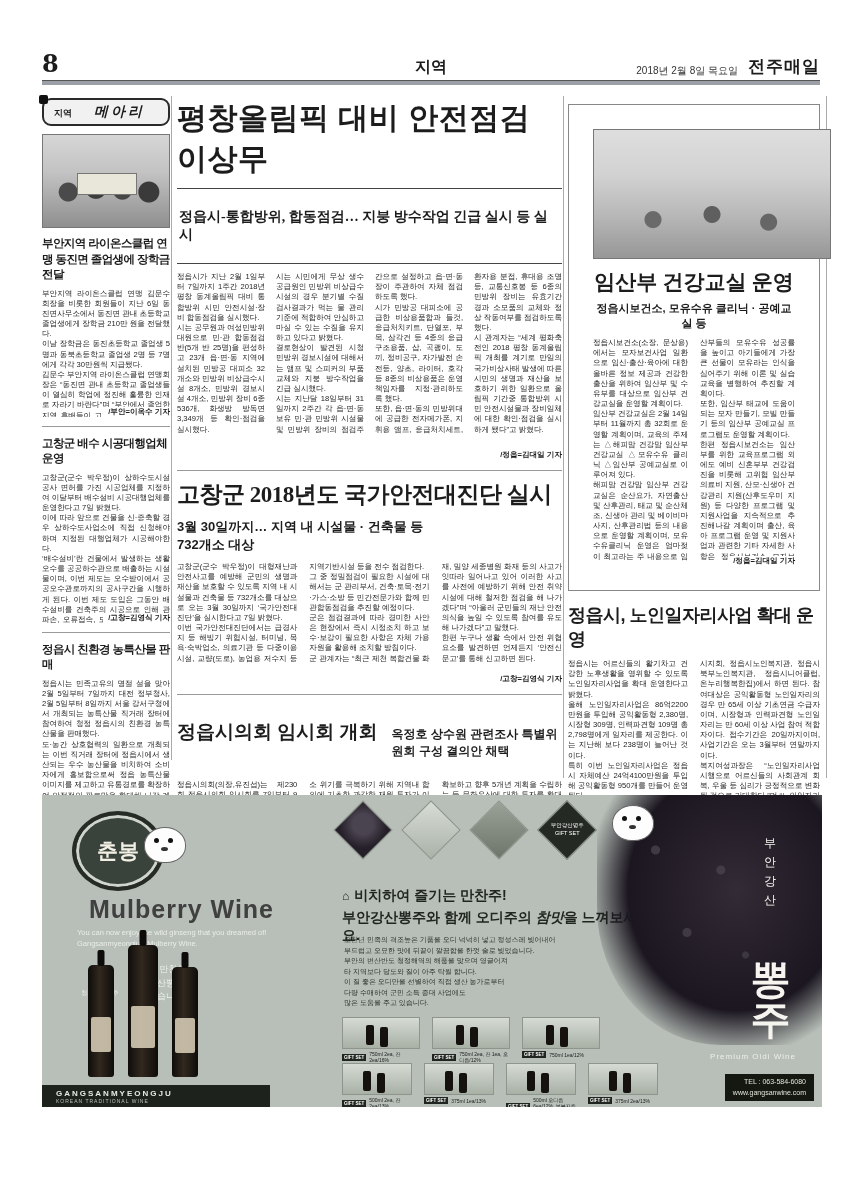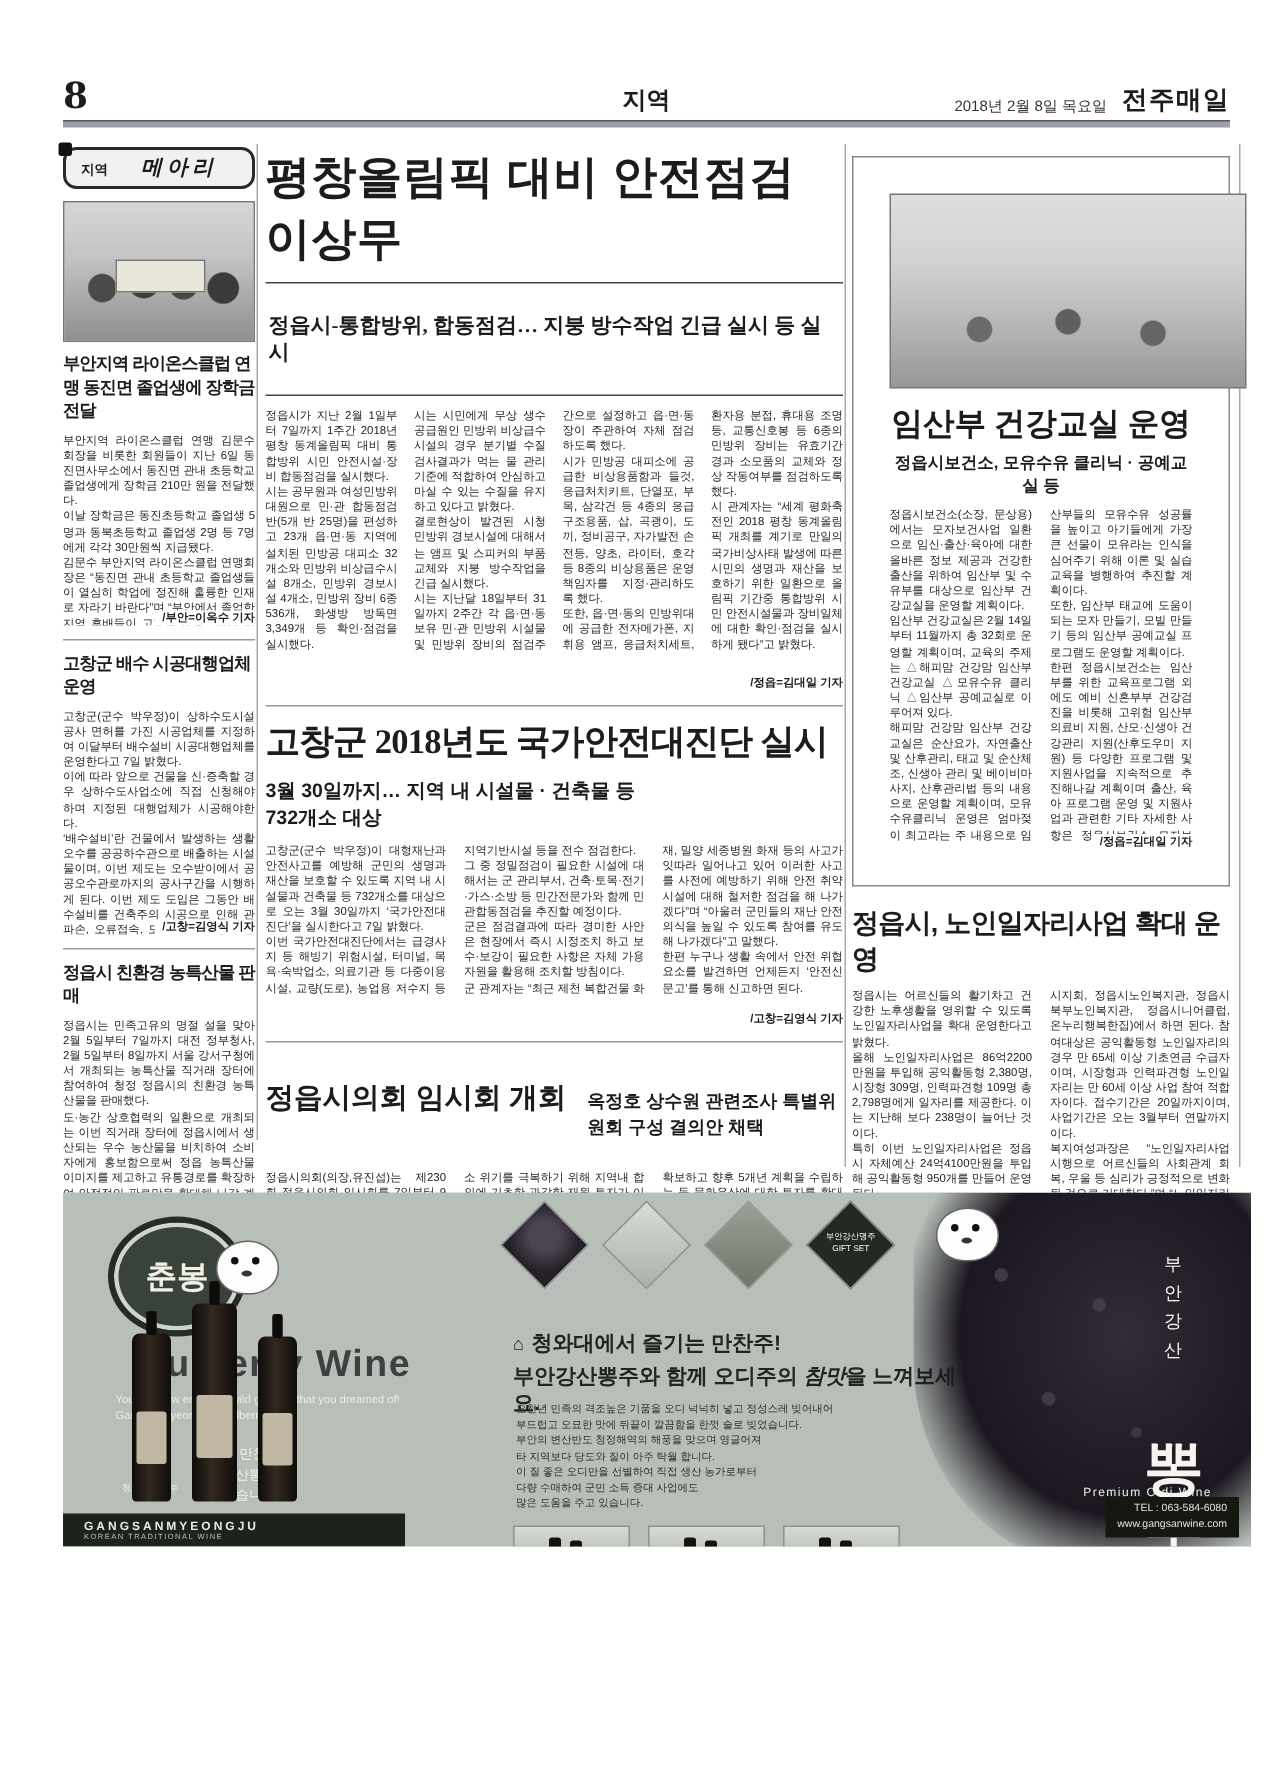--- a/index.html
+++ b/index.html
@@ -68,21 +68,21 @@
       radial-gradient(circle at 74% 72%,#666 0 8px,transparent 9px),
       linear-gradient(180deg,#dedede 0%,#d2d2d2 35%,#b9b9b9 65%,#979797 100%);}
   .hhead{font-family:"Liberation Serif",serif;font-size:21px;font-weight:700;text-align:center;margin:9px 0 5px;}
   .hsub{font-size:11px;font-weight:800;text-align:center;margin-bottom:7px;}
   .cols2{column-count:2;column-gap:12px;}
   .hbody{height:228px;}
   .senior{margin-top:12px;position:relative;}
   .shead{font-size:18px;font-weight:800;letter-spacing:-0.5px;margin:0 0 8px;}
   .sbody{height:176px;}
   
-  .ad{position:absolute;left:42px;top:795px;width:780px;height:236px;background:#b7bfb8;overflow:hidden;padding-left:12px;}
+  .ad{position:absolute;left:42px;top:795px;width:780px;height:312px;background:#b7bfb8;overflow:hidden;}
   .seal{position:absolute;left:30px;top:16px;width:84px;height:72px;border:4px solid #262c25;border-radius:50%;
         background:#3a433b;box-shadow:inset 0 0 0 3px #cfd5cd;display:flex;align-items:center;justify-content:center;}
   .seal span{color:#f2efe5;font-family:"Liberation Serif",serif;font-size:21px;font-weight:700;}
   .mascot{position:absolute;width:40px;height:34px;background:#fdfdfd;border:1px solid #666;
           border-radius:50% 50% 46% 46%;}
   .mascot::before{content:"";position:absolute;left:9px;top:10px;width:5px;height:5px;border-radius:50%;background:#111;
           box-shadow:14px 0 0 #111;}
   .mascot::after{content:"";position:absolute;left:16px;top:19px;width:7px;height:4px;border-radius:50%;background:#333;}
   .m1{left:102px;top:32px;} .m2{right:168px;top:10px;}
   .brand-en{position:absolute;left:47px;top:100px;color:#404040;font-size:25px;font-weight:700;letter-spacing:1px;}
@@ -130,21 +130,21 @@
       background:
        radial-gradient(circle at 26% 22%,rgba(255,255,255,.14) 0 4px,transparent 5px),
        radial-gradient(circle at 55% 30%,rgba(255,255,255,.1) 0 4px,transparent 5px),
        radial-gradient(circle at 40% 55%,rgba(255,255,255,.12) 0 4px,transparent 5px),
        radial-gradient(circle at 66% 64%,rgba(255,255,255,.1) 0 3px,transparent 4px),
        radial-gradient(ellipse at 62% 38%,#332b36 0%,#1b1620 55%,rgba(27,22,32,0) 76%);
       border-bottom-left-radius:55%;}
   .vbrand{position:absolute;right:24px;top:34px;writing-mode:vertical-rl;text-orientation:upright;color:#f6f4ef;}
   .vbrand .small{font-size:12px;letter-spacing:7px;}
   .vbrand .big{font-size:40px;font-weight:800;font-family:"Liberation Serif",serif;margin-top:10px;letter-spacing:4px;}
-  .premium{position:absolute;right:26px;bottom:32px;color:#efeee9;font-size:8px;letter-spacing:1px;}
+  .premium{position:absolute;right:26px;bottom:46px;color:#efeee9;font-size:8px;letter-spacing:1px;}
   .telbox{position:absolute;right:8px;bottom:6px;background:#141810;color:#e0e4d9;font-size:7px;
           padding:3px 8px;text-align:right;line-height:1.5;}
 </style>
 </head>
 <body>
 
 <div class="page">
 
   <div class="hdr">
     <span class="pageno">8</span>
@@ -291,21 +291,21 @@
 
     <div class="dmds">
       <div class="dmd d1"></div>
       <div class="dmd d2"></div>
       <div class="dmd d3"></div>
       <div class="dmd d4">
           <span>부안강산명주 GIFT SET</span>
         </div>
     </div>
     <div class="slogans">
-      <div class="slogan1"><span class="ho">⌂</span><span>청와대에서 즐기는 만찬주!</span></div>
+      <div class="slogan1"><span class="ho">⌂</span><span>비치하여 즐기는 만찬주!</span></div>
       <div class="slogan2"><span>부안강산뽕주와 함께 오디주의 </span><em>참맛</em><span>을 느껴보세요.</span></div>
     </div>
     <div class="ad-body">오천년 민족의 격조높은 기품을 오디 넉넉히 넣고 정성스레 빚어내어
 부드럽고 오묘한 맛에 뒤끝이 깔끔함을 한껏 술로 빚었습니다.
 부안의 변산반도 청정해역의 해풍을 맞으며 영글어져
 타 지역보다 당도와 질이 아주 탁월 합니다.
 이 질 좋은 오디만을 선별하여 직접 생산 농가로부터
 다량 수매하여 군민 소득 증대 사업에도
 많은 도움을 주고 있습니다.</div>
 

